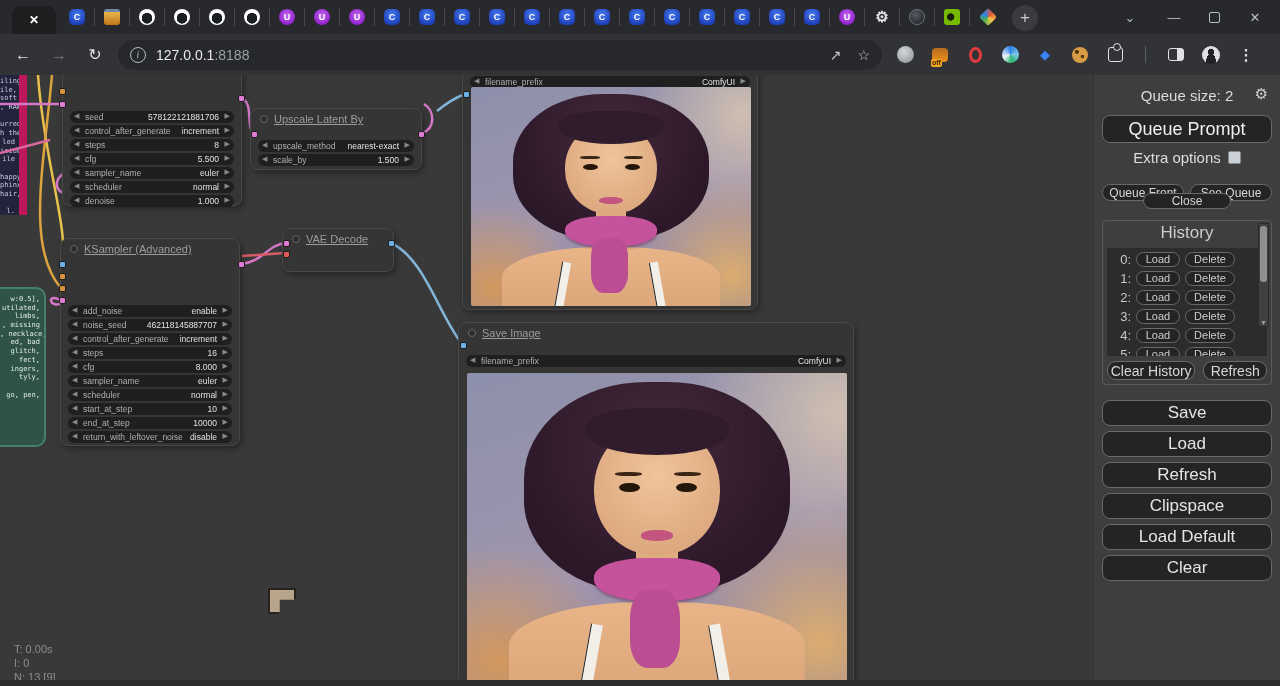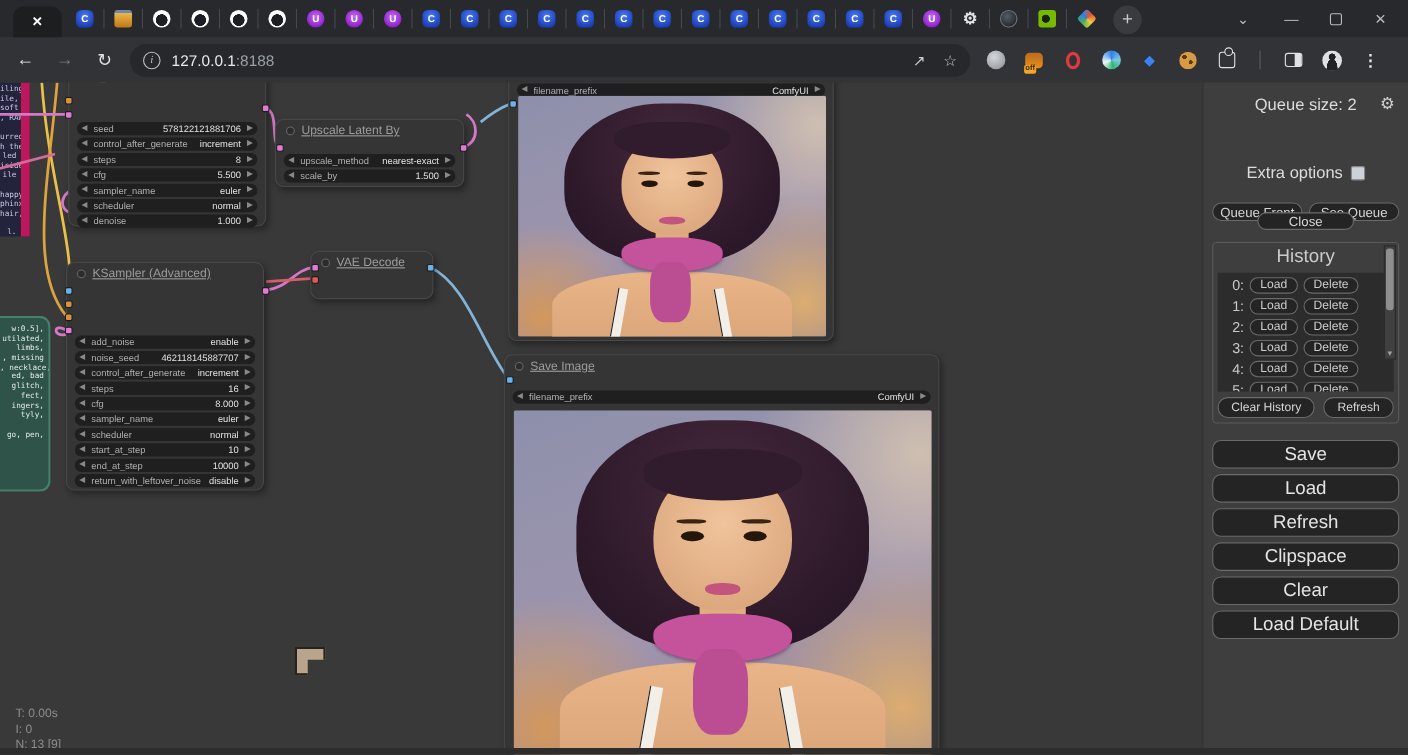--- a/index.html
+++ b/index.html
@@ -138,21 +138,21 @@
   .htitle { text-align:center; color:#cccccc; font-size:17px; padding-top:2px; }
   .hlist { position:absolute; left:4px; top:27px; right:4px; height:108px; background:#2c2c2c; overflow:hidden; }
   .hrow { display:flex; align-items:center; gap:5px; height:16px; margin:3px 0 0 6px; }
   .hidx { width:18px; text-align:right; color:#c8c8c8; font-size:13px; }
   .hbtn { height:15px; border:1px solid #6a6a6a; border-radius:8px; background:#242424; color:#cccccc; font-size:11px; display:flex; align-items:center; justify-content:center; }
   .hbtn.load { width:44px; } .hbtn.del { width:50px; }
   .hscroll { position:absolute; right:2px; top:2px; width:11px; height:104px; background:#404040; border:1px solid #2a2a2a; }
   .hthumb { position:absolute; left:1px; top:2px; width:7px; height:56px; background:#8f8f8f; border-radius:3px; }
   .harrow { position:absolute; left:0; bottom:0; width:100%; text-align:center; color:#a0a0a0; font-size:7px; }
   .hbtm { position:absolute; left:4px; bottom:4px; right:4px; display:flex; gap:8px; }
-  .hbtm .btn { height:19px; font-size:11px; }
+  .hbtm .btn { height:19px; font-size:14px; }
   .hbtm .btn.wide { flex:1.4; } .hbtm .btn.narrow { flex:1; }
   #main-buttons { position:absolute; left:8px; top:325px; width:170px; display:flex; flex-direction:column; gap:5px; }
   #main-buttons .btn { height:26px; font-size:17px; color:#e4e4e4; border-radius:8px; }
 </style>
 </head>
 <body>
 
 <div id="app">
 
   <div class="tabstrip">
@@ -583,20 +583,21 @@
 
     <div class="stline">T: 0.00s</div>
         <div class="stline">I: 0</div>
         <div class="stline">N: 13 [9]</div>
       </div>
   </div>
 
   <div id="sidebar">
     <div class="qsrow">Queue size: 2</div>
     <div class="gearbtn">⚙</div>
+    <div class="btn" id="queue-prompt">Queue Prompt</div>
     <div class="extra-row">
       <span>Extra options</span>
       <span class="checkbox"></span>
     </div>
     <div class="qrow">
       <div class="btn">Queue Front</div>
       <div class="btn">See Queue</div>
     </div>
     <div class="btn" id="close-btn">Close</div>
 
@@ -653,20 +654,20 @@
     <div id="main-buttons">
 
         <div class="btn">Save</div>
 
         <div class="btn">Load</div>
 
         <div class="btn">Refresh</div>
 
         <div class="btn">Clipspace</div>
 
+        <div class="btn">Load Default</div>
+
         <div class="btn">Clear</div>
-
-        <div class="btn">Load Default</div>
       </div>
   </div>
 
   <div class="bottom-edge"></div>
 </div>
 
 </body></html>

